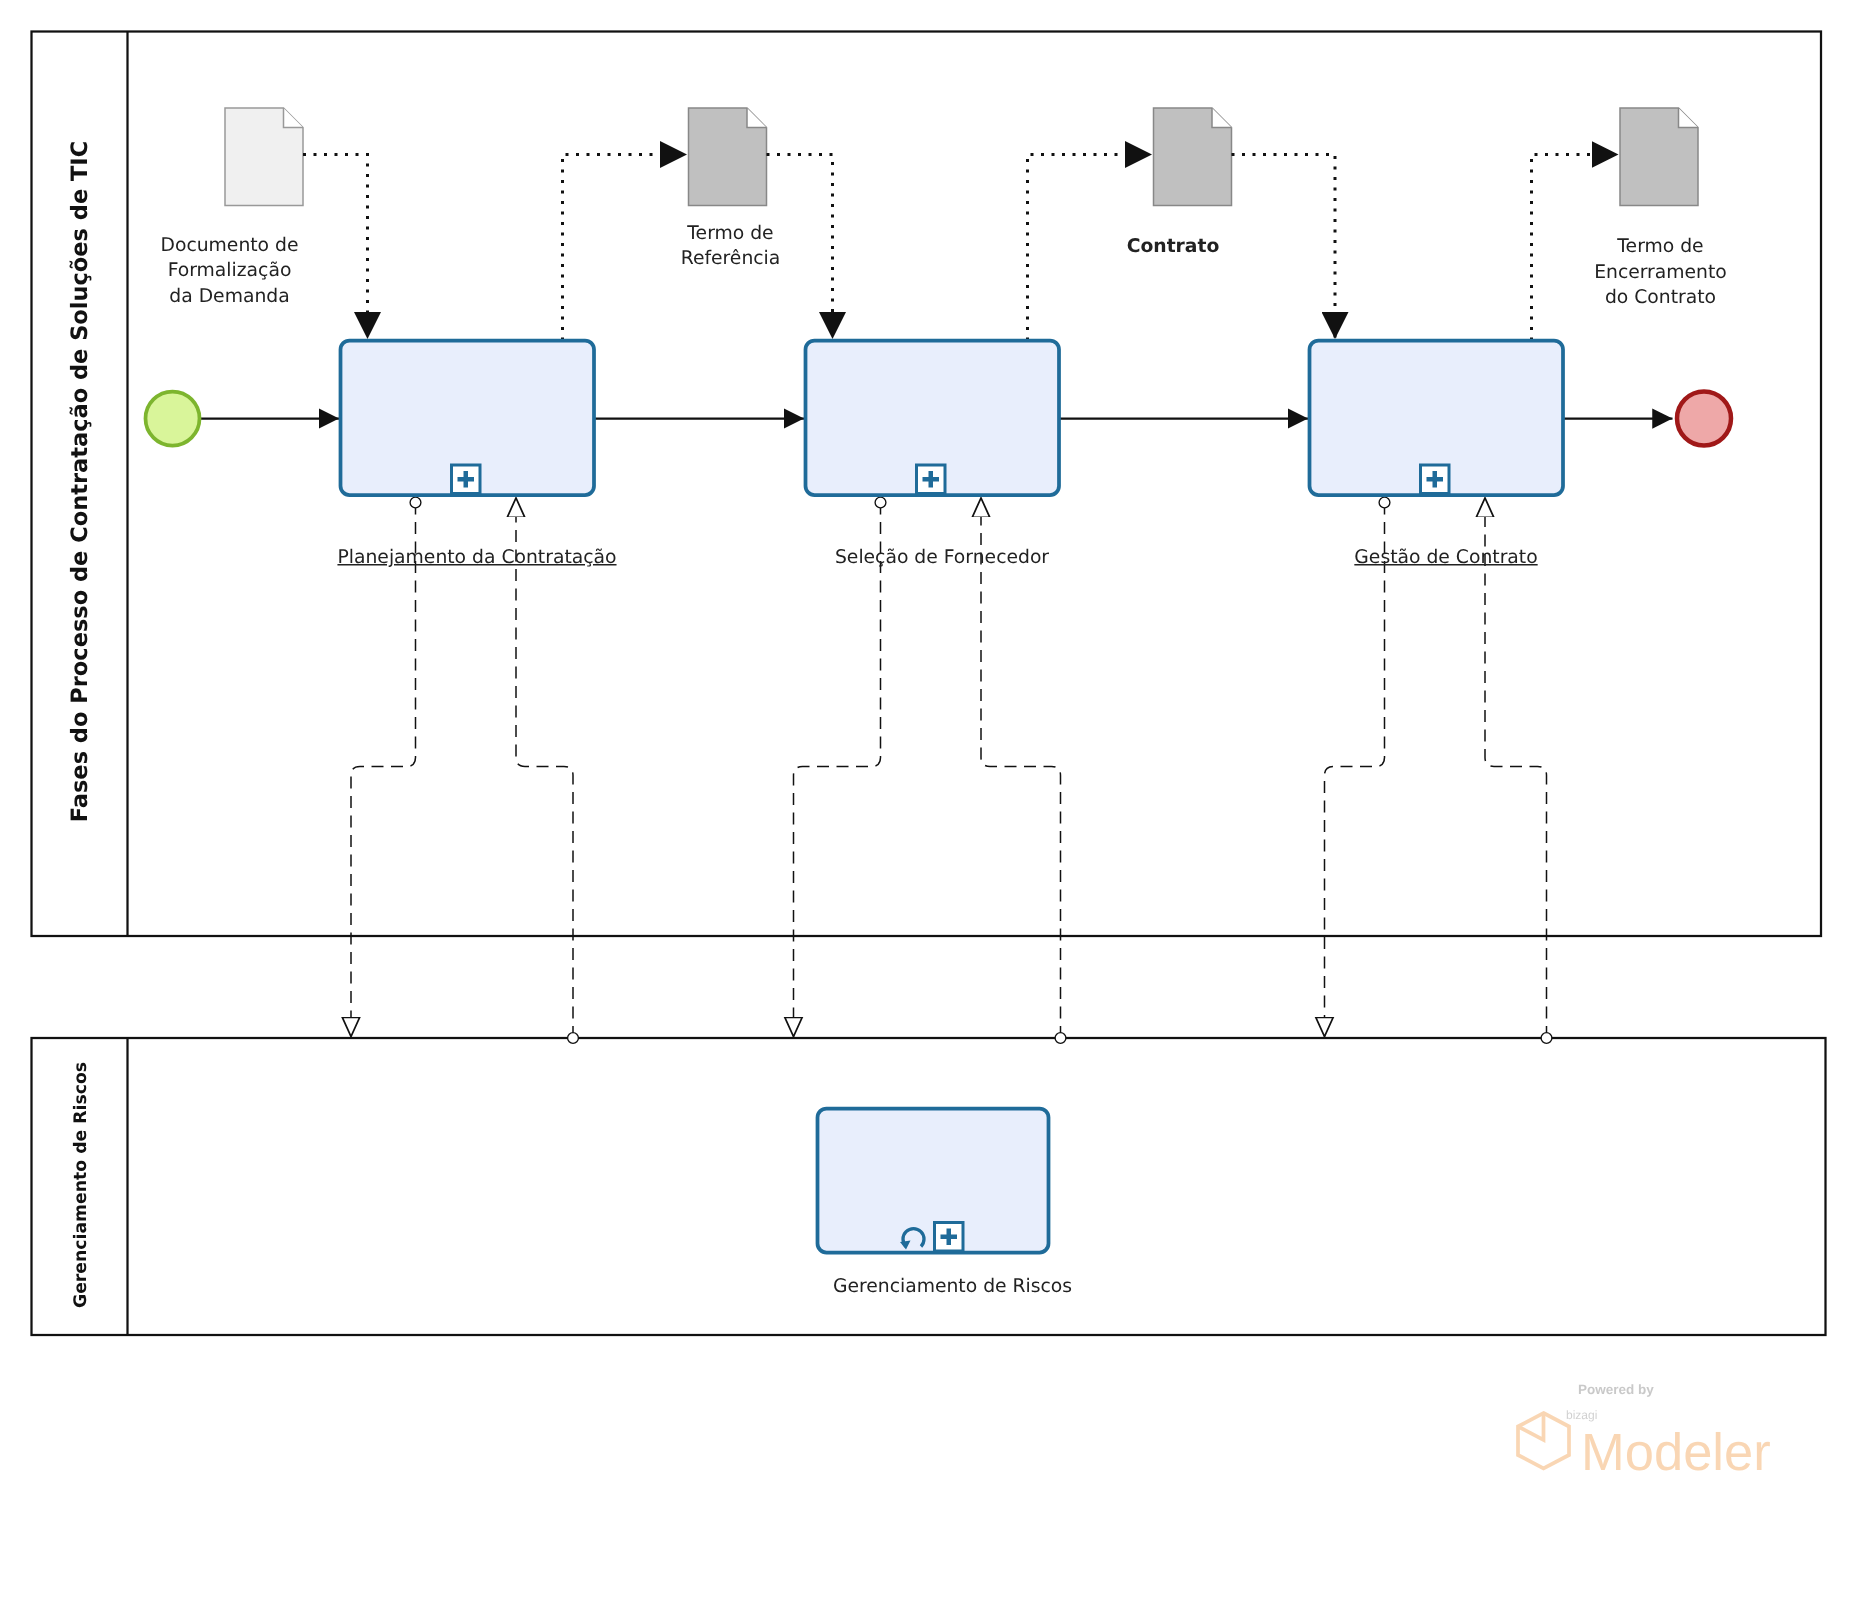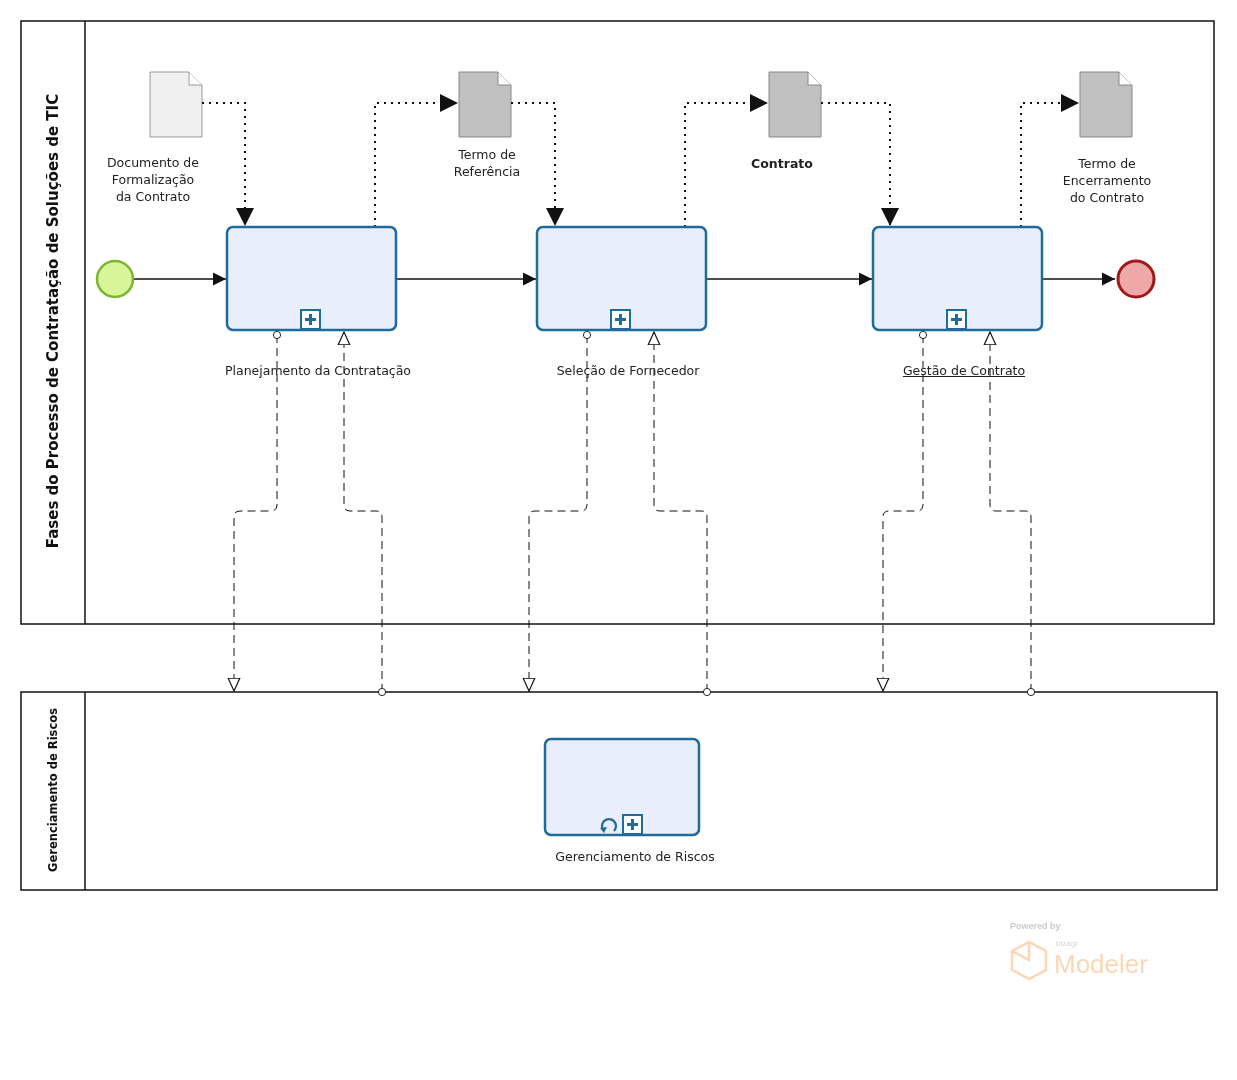--- a/index.html
+++ b/index.html
@@ -4,23 +4,23 @@
 <style>
   html, body { margin: 0; padding: 0; background: #ffffff; }
   body { width: 1237px; height: 1080px; position: relative; overflow: hidden;
          font-family: "DejaVu Sans", sans-serif; }
   #canvas { position: absolute; left: 0; top: 0; }
   .lbl { position: absolute; font-family: "DejaVu Sans", sans-serif; font-size: 12.5px; color: #222;
          text-align: center; line-height: 17px; white-space: pre-line; }
   .lane-title { position: absolute; font-family: "DejaVu Sans", sans-serif; font-weight: bold; color: #111;
                 transform-origin: center center; white-space: nowrap; }
   .watermark { position: absolute; left: 1010px; top: 921px; opacity: 0.45; }
-  .wm-powered { font-family: "Liberation Sans", sans-serif; font-size: 9px; color: #888; font-weight: bold; }
-  .wm-brand { font-family: "Liberation Sans", sans-serif; font-size: 8px; color: #999; position:absolute; left:46px; top:18px; }
-  .wm-product { font-family: "Liberation Sans", sans-serif; font-size: 26px; color: #f2a65a; position:absolute; left:44px; top:28px; }
+  .wm-powered { font-family: "Liberation Sans", sans-serif; font-size: 9px; color: #888; font-weight: bold; margin-left: 42px; }
+  .wm-brand { font-family: "Liberation Sans", sans-serif; font-size: 8px; color: #999; position:absolute; left:34px; top:18px; }
+  .wm-product { font-family: "Liberation Sans", sans-serif; font-size: 35px; color: #f2a65a; position:absolute; left:44px; top:28px; }
 </style>
 </head>
 <body>
 
 <svg id="canvas" width="1237" height="1080" xmlns="http://www.w3.org/2000/svg">
   <defs>
     <marker id="arrowSolid" viewBox="0 0 10 10" refX="10" refY="5" markerWidth="9" markerHeight="9" orient="auto">
       <path d="M0,0 L10,5 L0,10 z" fill="#111"></path>
     </marker>
     <marker id="arrowOpen" viewBox="0 0 12 12" refX="11" refY="6" markerWidth="14" markerHeight="14" orient="auto">
@@ -123,29 +123,29 @@
     <path d="M1029,942 L1046,951 L1046,970 L1029,979 L1012,970 L1012,951 Z"></path>
     <path d="M1012,951 L1029,960 L1029,942"></path>
   </g>
 </svg>
 
 <div class="lane-title" style="font-size:15px; width:600px; text-align:center; left:-247px; top:312px; transform:rotate(-90deg);">Fases do Processo de Contratação de Soluções de TIC</div>
 <div class="lane-title" style="font-size:11.5px; width:200px; text-align:center; left:-47px; top:783px; transform:rotate(-90deg);">Gerenciamento de Riscos</div>
 
 <div class="lbl" style="left:93px; top:154px; width:120px;">Documento de
 Formalização
-da Contrato</div>
+da Demanda</div>
 <div class="lbl" style="left:427px; top:146px; width:120px;">Termo de
 Referência</div>
 <div class="lbl" style="left:722px; top:155px; width:120px;font-weight:bold;">Contrato</div>
 <div class="lbl" style="left:1047px; top:155px; width:120px;">Termo de
 Encerramento
 do Contrato</div>
 
-<div class="lbl" style="left:208px; top:362px; width:220px;">Planejamento da Contratação</div>
+<div class="lbl" style="left:208px; top:362px; width:220px;text-decoration:underline;">Planejamento da Contratação</div>
 <div class="lbl" style="left:518px; top:362px; width:220px;">Seleção de Fornecedor</div>
 <div class="lbl" style="left:854px; top:362px; width:220px;text-decoration:underline;">Gestão de Contrato</div>
 <div class="lbl" style="left:525px; top:848px; width:220px;">Gerenciamento de Riscos</div>
 
 <div class="watermark">
   <div class="wm-powered">Powered by</div>
   <div class="wm-brand">bizagi</div>
   <div class="wm-product">Modeler</div>
 </div>
 

